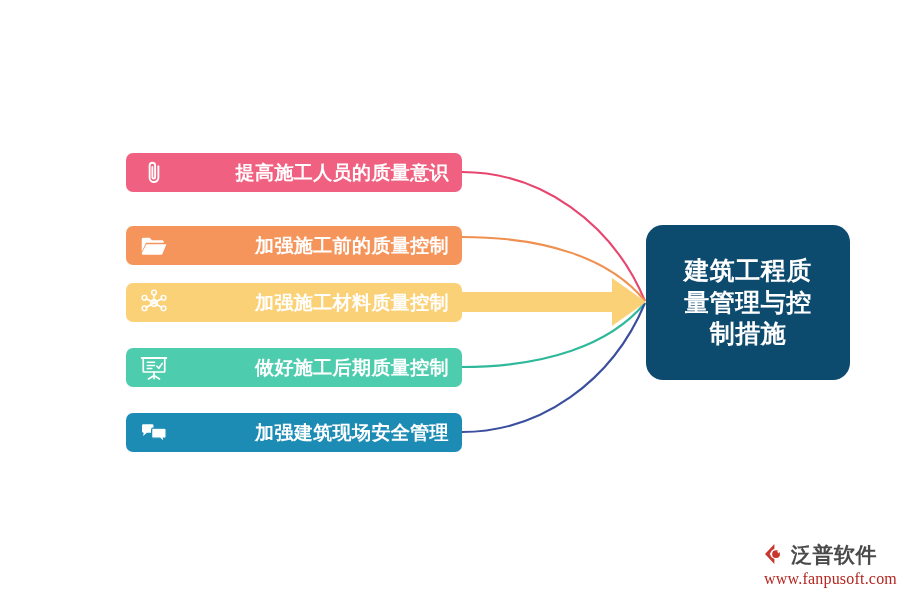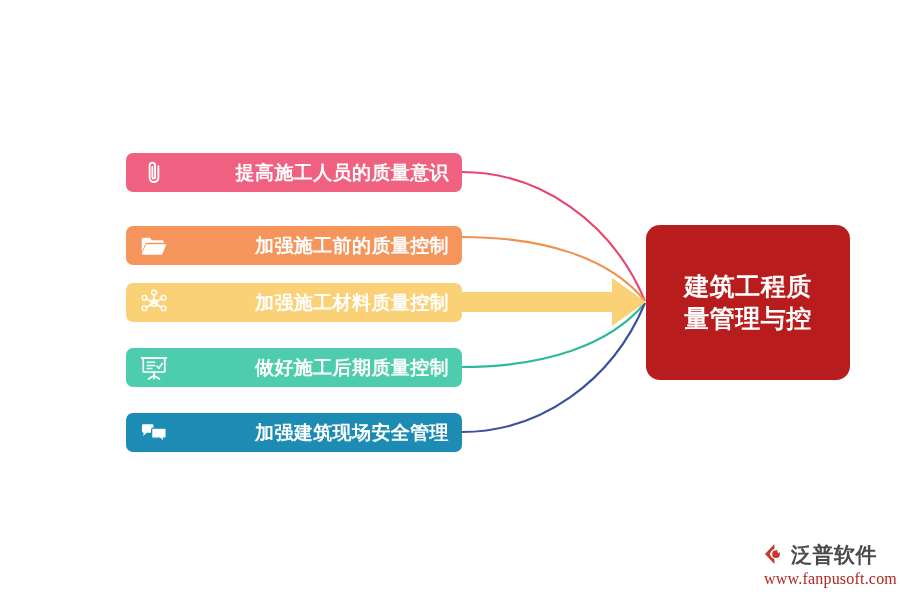--- a/index.html
+++ b/index.html
@@ -201,24 +201,25 @@
   <div class="bar" style="top:413px; background:#1C8CB5;">
     <span class="bar-icon">
       <svg width="30" height="30" viewBox="0 0 24 24">
         <path d="M2.4 6.0 a1.1 1.1 0 0 1 1.1 -1.1 h7.0 a1.1 1.1 0 0 1 1.1 1.1 v4.6 a1.1 1.1 0 0 1 -1.1 1.1 H6.3 L3.3 14.4 l0.45 -2.7 H3.5 a1.1 1.1 0 0 1 -1.1 -1.1 Z" fill="#ffffff"></path>
         <path d="M10.1 9.3 a1.2 1.2 0 0 1 1.2 -1.2 h9.2 a1.2 1.2 0 0 1 1.2 1.2 v5.6 a1.2 1.2 0 0 1 -1.2 1.2 h-1.0 l0.5 3.0 l-3.3 -3.0 h-5.4 a1.2 1.2 0 0 1 -1.2 -1.2 Z" fill="#ffffff" stroke="#1C8CB5" stroke-width="1.0"></path>
       </svg>
     </span>
     <span class="bar-label">加强建筑现场安全管理</span>
   </div>
 
-  <div id="central-box" style="background:#b91c1c;">
+  <div id="central-box" style="background:#0c4a6e;border-radius:17px;">
     <div class="title">
       <div>建筑工程质</div>
       <div>量管理与控</div>
+      <div>制措施</div>
     </div>
   </div>
 
   <div id="brand">
     <div class="brand-row">
       <span class="brand-mark">
         <svg width="26" height="26" viewBox="0 0 26 26">
           <path d="M3.0 13.0 L12.4 3.0 L12.4 8.4 L7.6 13.0 L12.4 17.6 L12.4 23.0 Z" fill="#C8372D"></path>
           <path d="M13.4 8.0 a5.0 5.0 0 1 1 -0.1 10.0 a5.0 5.0 0 0 1 0.1 -10.0 Z" fill="#ffffff"></path>
           <path d="M14.0 9.2 a3.9 3.9 0 1 0 0.1 7.8 a3.9 3.9 0 0 0 -0.1 -7.8 Z" fill="#C8372D"></path>

